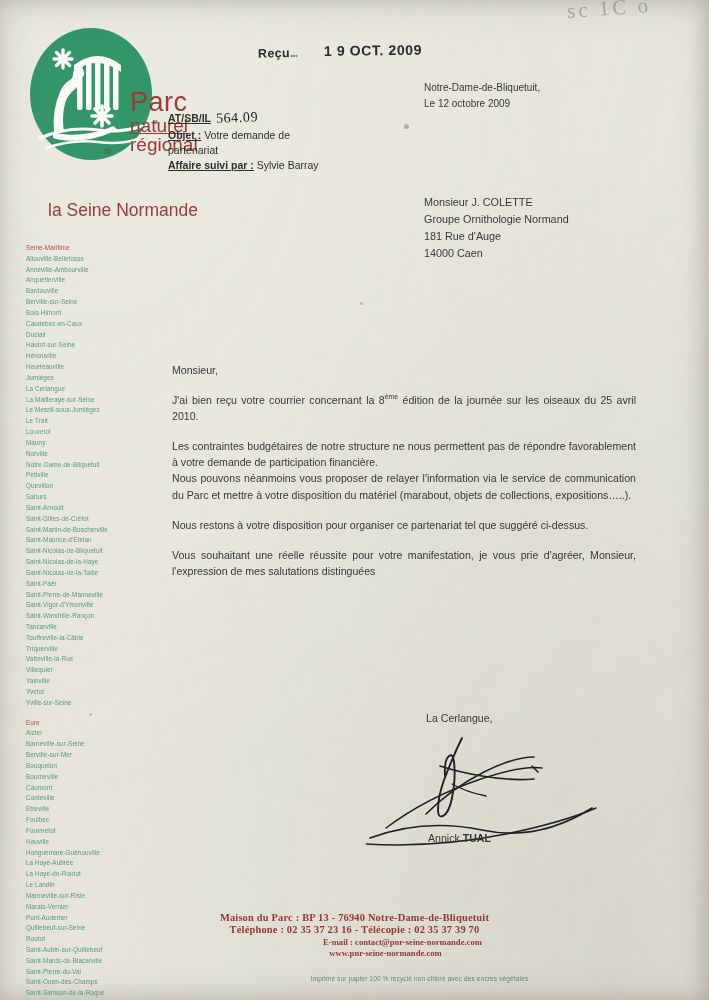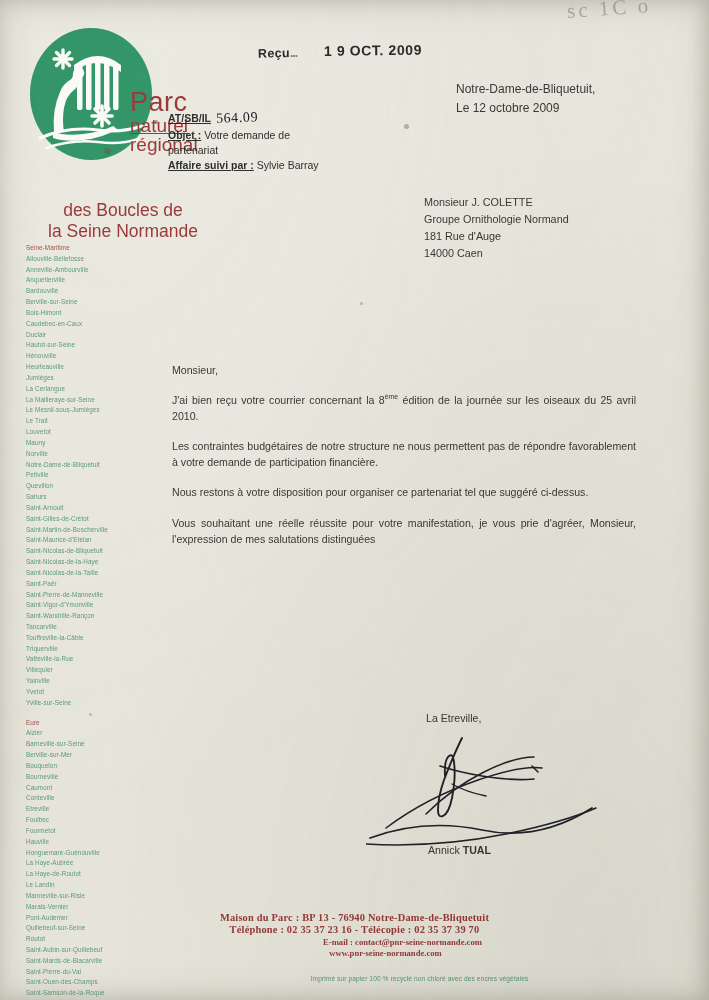--- a/index.html
+++ b/index.html
@@ -114,21 +114,21 @@
     color: #1d1d28;
     margin-left: 5px;
     letter-spacing: .6px;
     transform: rotate(-2deg);
     display: inline-block;
   }
 
   
   .dateline {
     position: absolute; left: 424px; top: 80px;
-    font-size: 12px; line-height: 1.55; color: #3a3a38; margin-left: 32px;
+    font-size: 10px; line-height: 1.55; color: #3a3a38;
   }
   .addressee {
     position: absolute; left: 424px; top: 194px;
     font-size: 10.8px; line-height: 1.58; color: #3a3a38;
   }
 
   
   .body-text {
     position: absolute; left: 172px; top: 362px;
     width: 464px;
@@ -139,21 +139,21 @@
   }
   .body-text p { margin: 0 0 14px 0; }
   .salut { margin-left: 6px; }
   sup { font-size: .66em; vertical-align: super; }
 
   
   .sig-block { position: absolute; left: 426px; top: 712px; width: 190px; }
   .sig-title { font-size: 10.6px; color: #3a3a38; }
   .sig-svg { position: absolute; left: -60px; top: 10px; }
   .sig-name {
-    position: absolute; left: 2px; top: 132px;
+    position: absolute; left: 2px; top: 120px;
     font-size: 10.6px; color: #3a3a38; white-space: nowrap;
   }
   .sig-name b { font-weight: bold; }
 
   
   .footer {
     position: absolute; left: 0; top: 912px;
     width: 709px;
     text-align: center;
     font-family: "Liberation Serif", serif;
@@ -221,21 +221,20 @@
       </svg>
     </div>
 
     <div class="brand-text">
       <span class="brand-parc">Parc</span>
       <span class="brand-naturel">naturel</span>
       <span class="brand-regional">régional</span>
     </div>
 
     <div class="brand-sub">
-      <div>des Boucles de</div>
       <div>la Seine Normande</div>
     </div>
   </div>
 
   <div class="communes">
     <div class="dept">Seine-Maritime</div>
     <div id="sm-list">
         <div>Allouville-Bellefosse</div>
         <div>Anneville-Ambourville</div>
         <div>Anquetierville</div>
@@ -340,26 +339,27 @@
     <div>Monsieur J. COLETTE</div>
     <div>Groupe Ornithologie Normand</div>
     <div>181 Rue d'Auge</div>
     <div>14000 Caen</div>
   </div>
 
   <div class="body-text">
     <p class="salut">Monsieur,</p>
     <p><span>J'ai bien reçu votre courrier concernant la 8</span><sup>ème</sup><span> édition de la journée sur les oiseaux du 25 avril 2010.</span></p>
     <p>Les contraintes budgétaires de notre structure ne nous permettent pas de répondre favorablement à votre demande de participation financière.</p>
+    <p style="margin-top:-14px">Nous pouvons néanmoins vous proposer de relayer l'information via le service de communication du Parc et mettre à votre disposition du matériel (marabout, objets de collections, expositions…..).</p>
     <p>Nous restons à votre disposition pour organiser ce partenariat tel que suggéré ci-dessus.</p>
     <p>Vous souhaitant une réelle réussite pour votre manifestation, je vous prie d'agréer, Monsieur, l'expression de mes salutations distinguées</p>
   </div>
 
   <div class="sig-block">
-    <div class="sig-title">La Etreville,</div>
+    <div class="sig-title">La Cerlangue,</div>
     <svg class="sig-svg" width="260" height="130" viewBox="0 0 260 130">
       <g fill="none" stroke="#23232b" stroke-linecap="round">
         <path d="M96 16 q-8 16 -18 42 q-6 17 -6 30 q0 8 5 6 q6 -3 9 -18 q4 -21 2 -36 q-1 -9 -5 -6 q-5 4 -4 20" stroke-width="1.9"></path>
         <path d="M74 44 q18 6 42 10 q30 5 52 3" stroke-width="1.7"></path>
         <path d="M60 92 q26 -26 58 -42 q30 -15 50 -15" stroke-width="1.6"></path>
         <path d="M20 106 q40 -30 92 -48 q44 -15 64 -12" stroke-width="1.5"></path>
         <path d="M4 116 q54 -20 112 -8 q56 12 110 -22" stroke-width="1.7"></path>
         <path d="M0 122 q70 4 140 -10 q58 -12 90 -26" stroke-width="1.5"></path>
         <path d="M166 44 l6 6" stroke-width="1.6"></path>
         <path d="M86 62 q14 8 34 12" stroke-width="1.3"></path>

